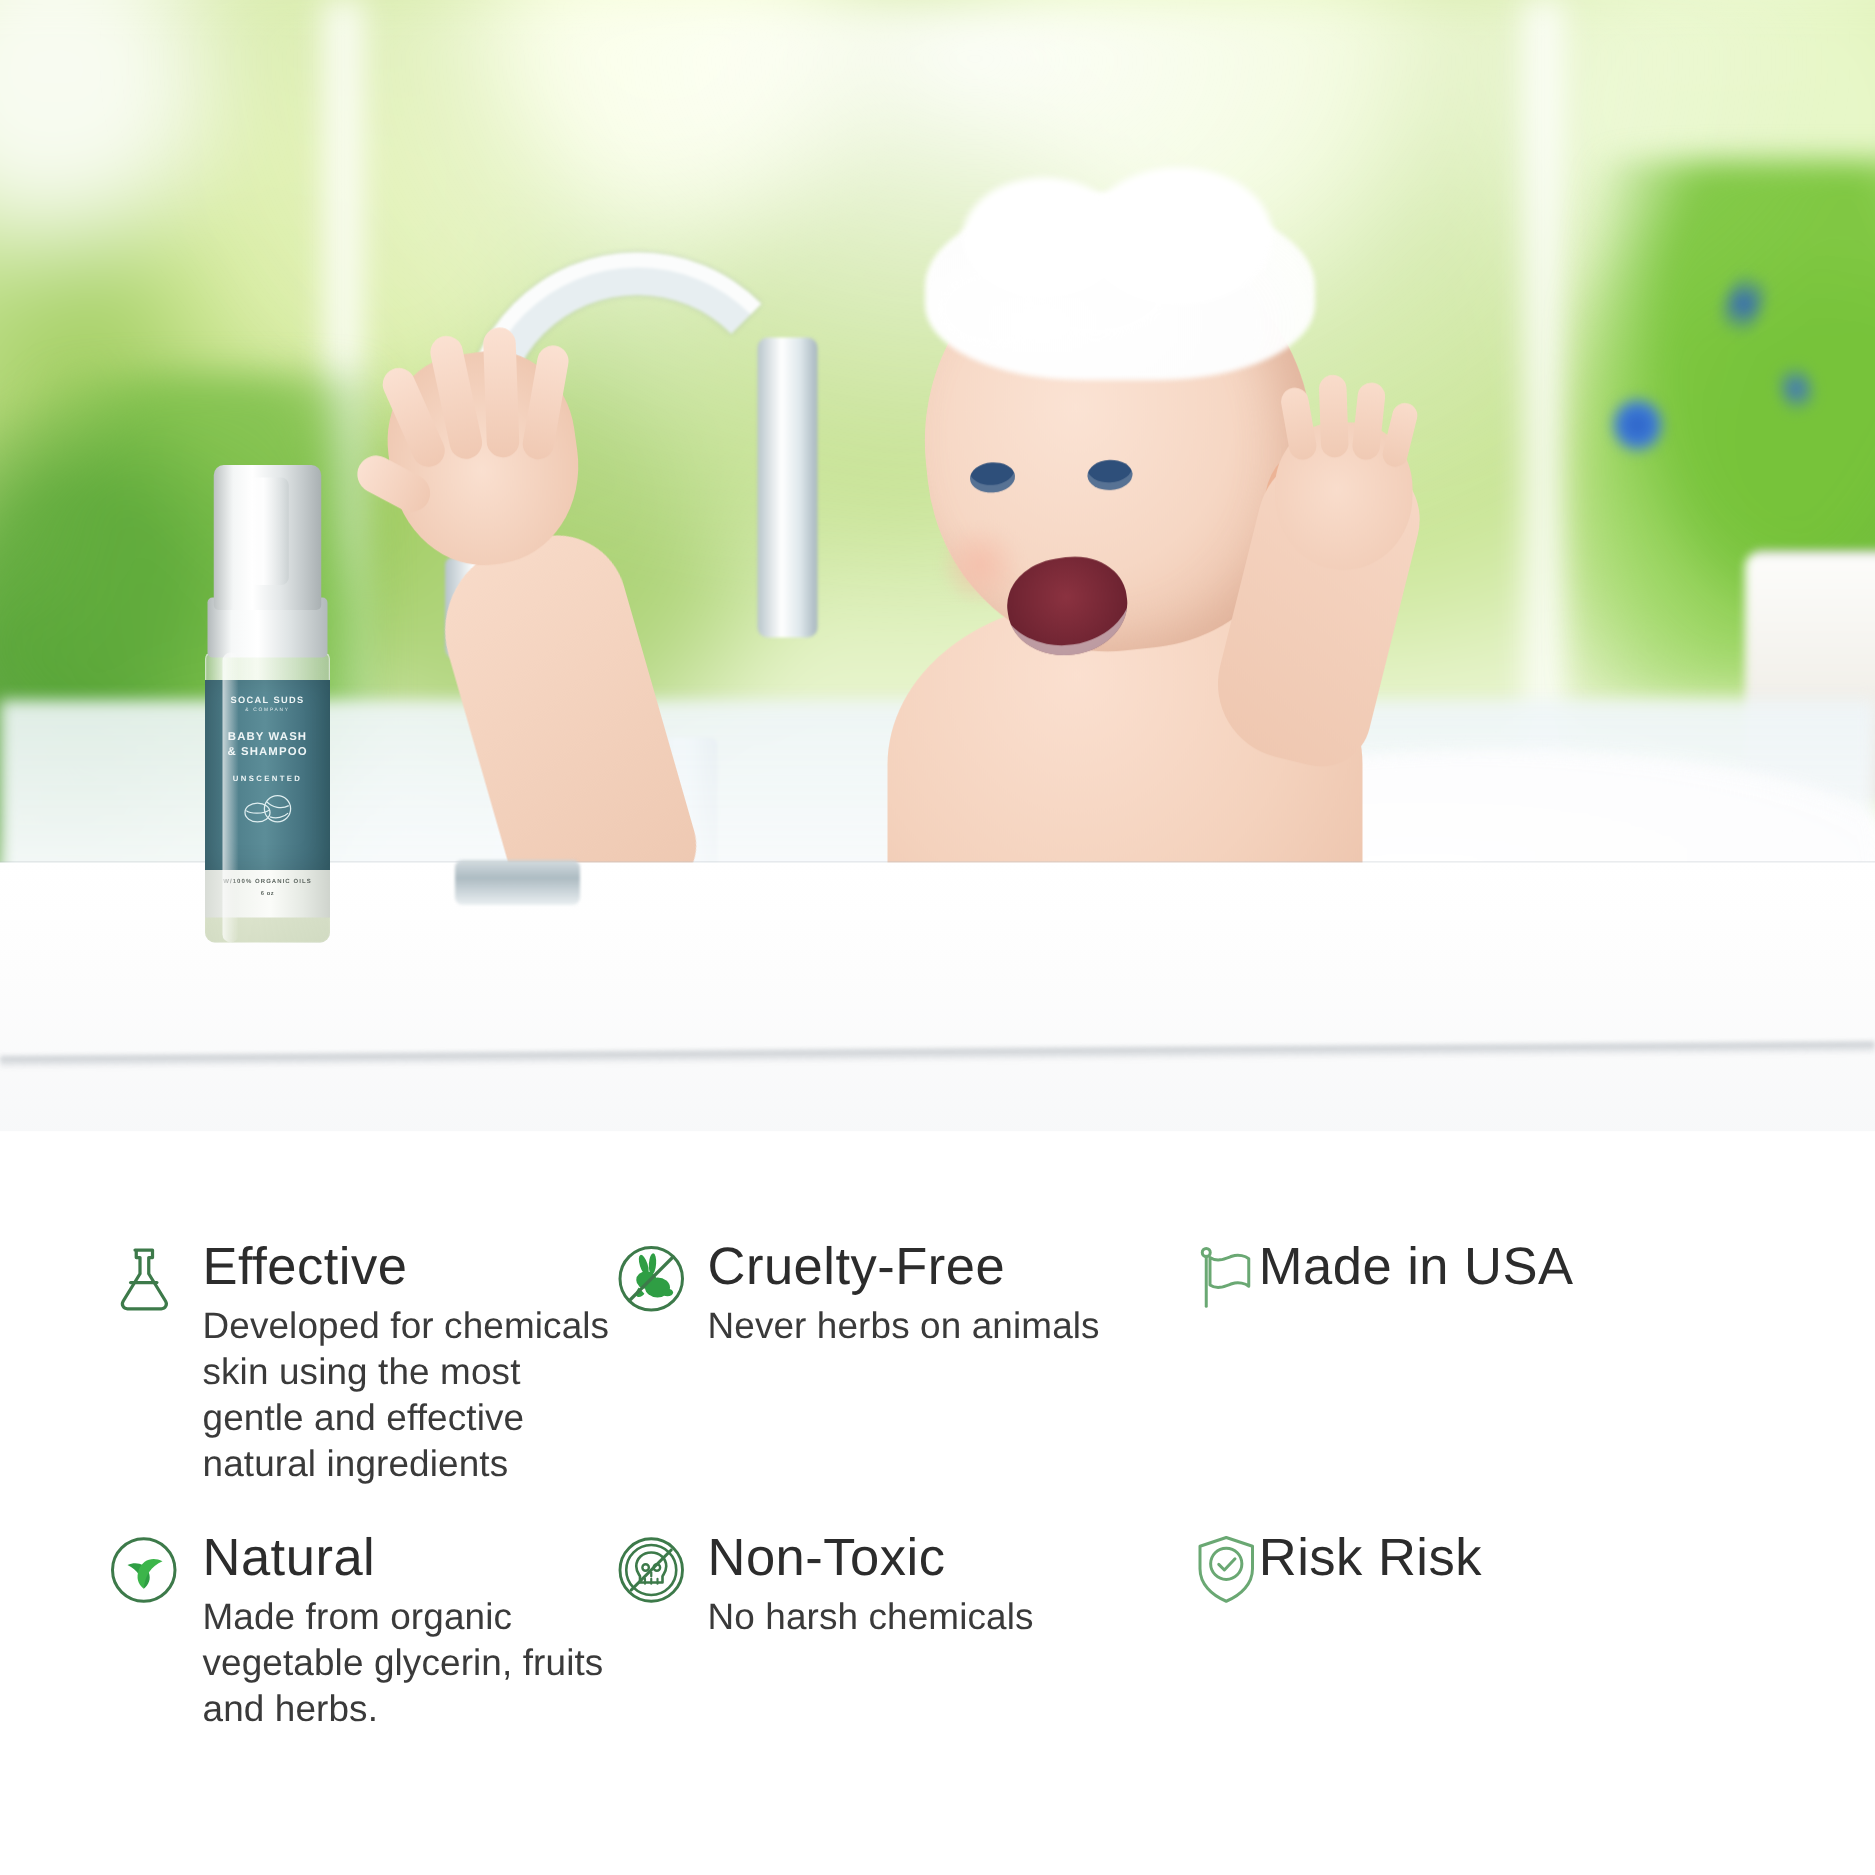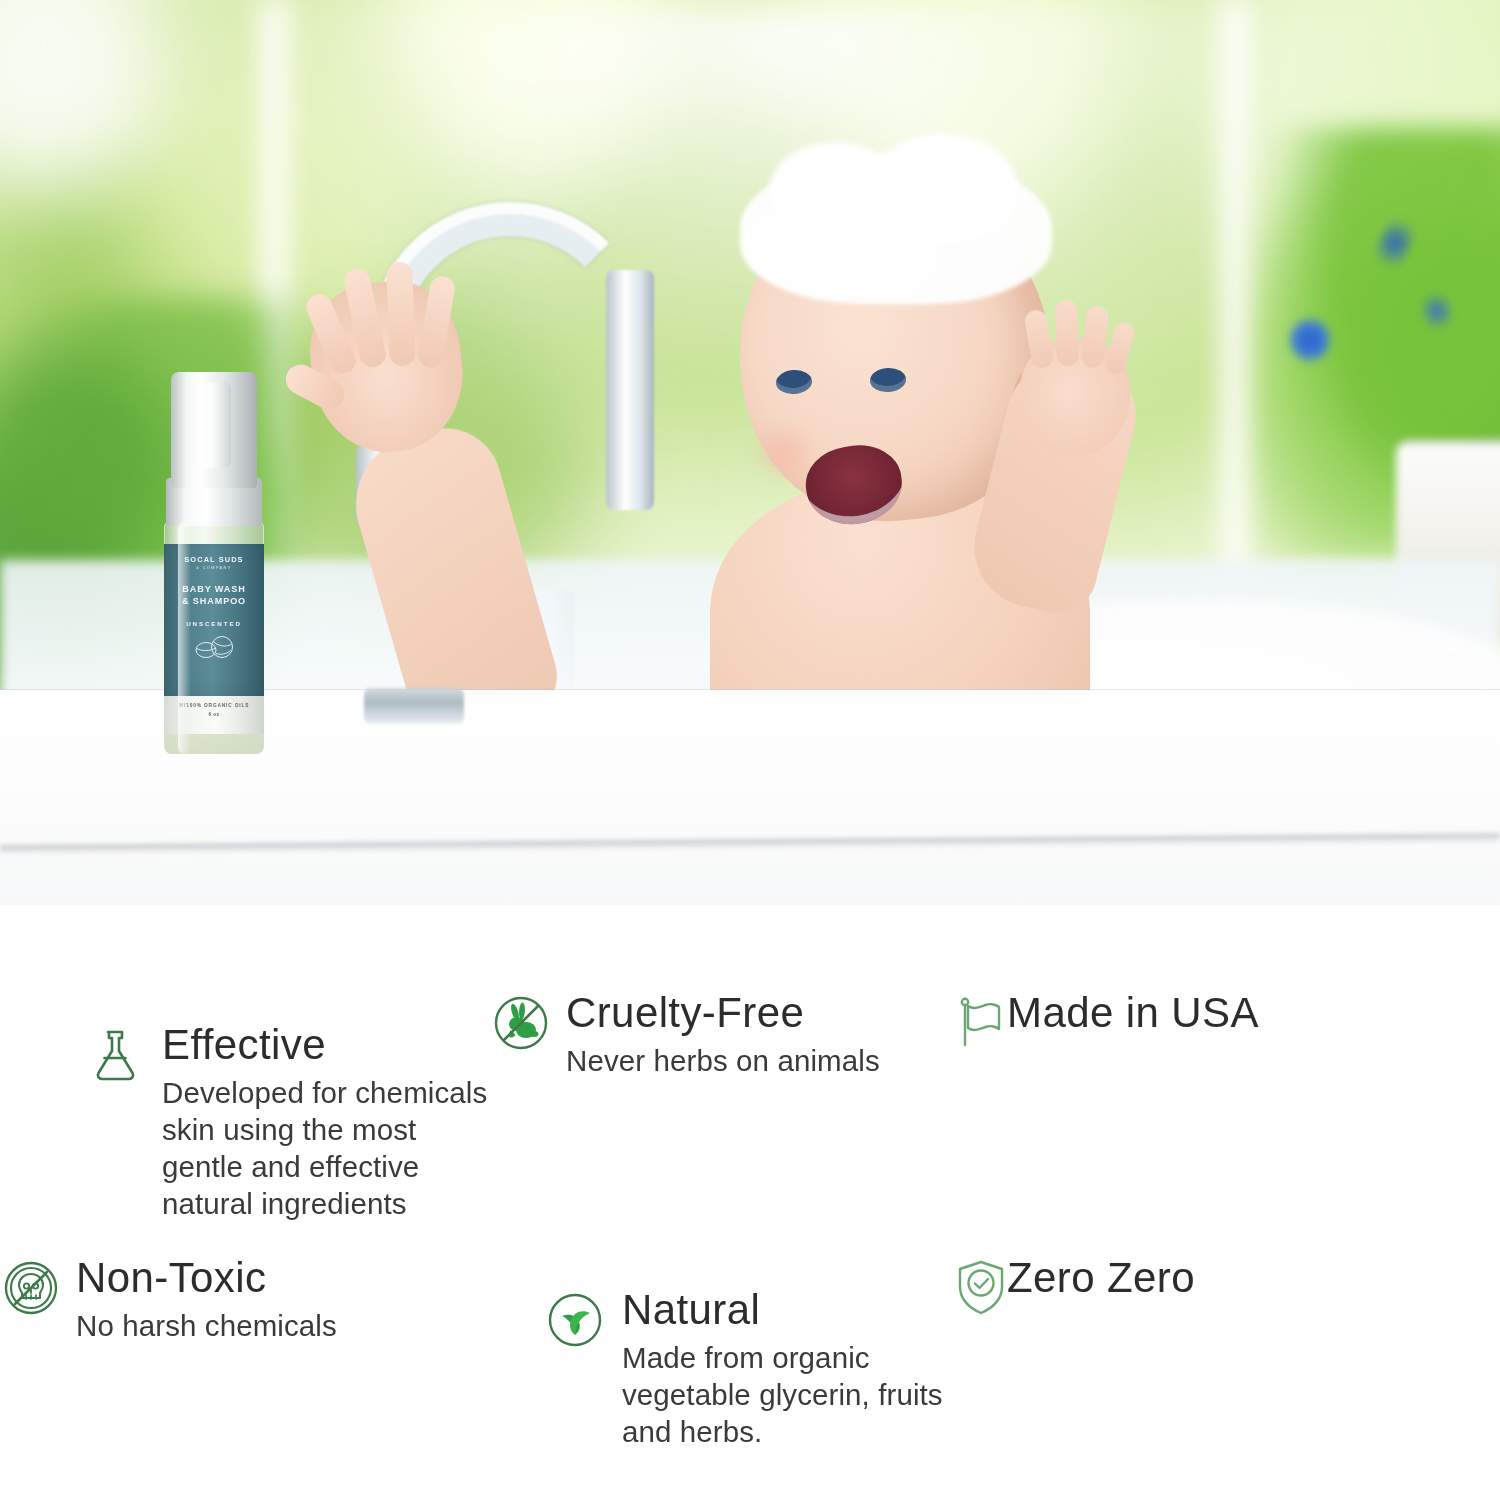--- a/index.html
+++ b/index.html
@@ -287,21 +287,21 @@
     border-radius:8px;
   }
 
   
   .features{
     position:absolute;left:0;top:905px;width:1500px;height:595px;background:#ffffff;
     padding:85px 0 0 0;box-sizing:border-box;
   }
   .frow{display:flex;}
   .fcell{position:relative;box-sizing:border-box;}
-  .c1{width:490px;padding-left:84px;margin-top:32px;}
+  .c1{width:490px;padding-left:84px;}
   .c2{width:460px;padding-left:0px;}
   .c3{width:470px;padding-left:0px;}
   .row2{margin-top:33px;}
   .ficon{position:absolute;left:0;top:2px;width:62px;height:62px;}
   .c1 .ficon{left:84px;}
   .c2 .ficon{left:0px;}
   .c3 .ficon{left:0px;}
   .fbody{margin-left:78px;}
   .ftitle{
     font-size:42px;color:#2c2c2c;font-weight:400;letter-spacing:.4px;
@@ -464,62 +464,62 @@
         </div>
         <div class="fbody">
           <div class="ftitle">Made in USA</div>
         </div>
       </div>
 
     </div>
 
     <div class="frow row2">
 
+      <div class="fcell c1">
+        <div class="ficon">
+          <svg width="62" height="62" viewBox="0 0 62 62" fill="none">
+            <circle cx="31" cy="31" r="25" stroke="#3d7a4a" stroke-width="2.4"></circle>
+            <path d="M31 46c-1-9-5-15-13-19 7-3 14-1 17 6 2 5 0 10-4 13z" fill="#2f9e44"></path>
+            <path d="M31 46c1-11 6-18 15-22-8-4-16-1-19 7-2 6-1 11 4 15z" fill="#3cb54a"></path>
+          </svg>
+        </div>
+        <div class="fbody">
+          <div class="ftitle">Natural</div>
+          <div class="fdesc">Made from organic vegetable glycerin, fruits and herbs.</div>
+        </div>
+      </div>
+
       <div class="fcell c2">
         <div class="ficon">
           <svg width="62" height="62" viewBox="0 0 62 62" fill="none" stroke="#3d7a4a">
             <circle cx="31" cy="31" r="25" stroke-width="2.3"></circle>
             <circle cx="31" cy="31" r="20" stroke-width="2.1"></circle>
             <path d="M31 17c-7 0-12 5-12 11 0 4 2 6 3 8v5h18v-5c1-2 3-4 3-8 0-6-5-11-12-11z" stroke-width="2.1" stroke-linejoin="round"></path>
             <circle cx="26.5" cy="29" r="2.6" stroke-width="1.9"></circle>
             <circle cx="35.5" cy="29" r="2.6" stroke-width="1.9"></circle>
             <path d="M31 33v3" stroke-width="1.8" stroke-linecap="round"></path>
             <path d="M26 38v4M31 38v4M36 38v4" stroke-width="1.7" stroke-linecap="round"></path>
             <path d="M15 47 47 15" stroke-width="2.5" stroke-linecap="round"></path>
           </svg>
         </div>
         <div class="fbody">
           <div class="ftitle">Non-Toxic</div>
           <div class="fdesc">No harsh chemicals</div>
         </div>
       </div>
 
-      <div class="fcell c1">
-        <div class="ficon">
-          <svg width="62" height="62" viewBox="0 0 62 62" fill="none">
-            <circle cx="31" cy="31" r="25" stroke="#3d7a4a" stroke-width="2.4"></circle>
-            <path d="M31 46c-1-9-5-15-13-19 7-3 14-1 17 6 2 5 0 10-4 13z" fill="#2f9e44"></path>
-            <path d="M31 46c1-11 6-18 15-22-8-4-16-1-19 7-2 6-1 11 4 15z" fill="#3cb54a"></path>
-          </svg>
-        </div>
-        <div class="fbody">
-          <div class="ftitle">Natural</div>
-          <div class="fdesc">Made from organic vegetable glycerin, fruits and herbs.</div>
-        </div>
-      </div>
-
       <div class="fcell c3">
         <div class="ficon">
           <svg width="62" height="62" viewBox="0 0 62 62" fill="none" stroke="#6aa873" stroke-width="2.4" stroke-linejoin="round" stroke-linecap="round">
             <path d="M31 5 10 12v18c0 12 9 21 21 26 12-5 21-14 21-26V12z"></path>
             <circle cx="31" cy="26" r="12.5"></circle>
             <path d="M25 26.5 29.5 31 38 22"></path>
           </svg>
         </div>
         <div class="fbody">
-          <div class="ftitle">Zero Zero</div>
+          <div class="ftitle">Risk Risk</div>
         </div>
       </div>
 
     </div>
   </div>
 
 </div>
 
 </body></html>

